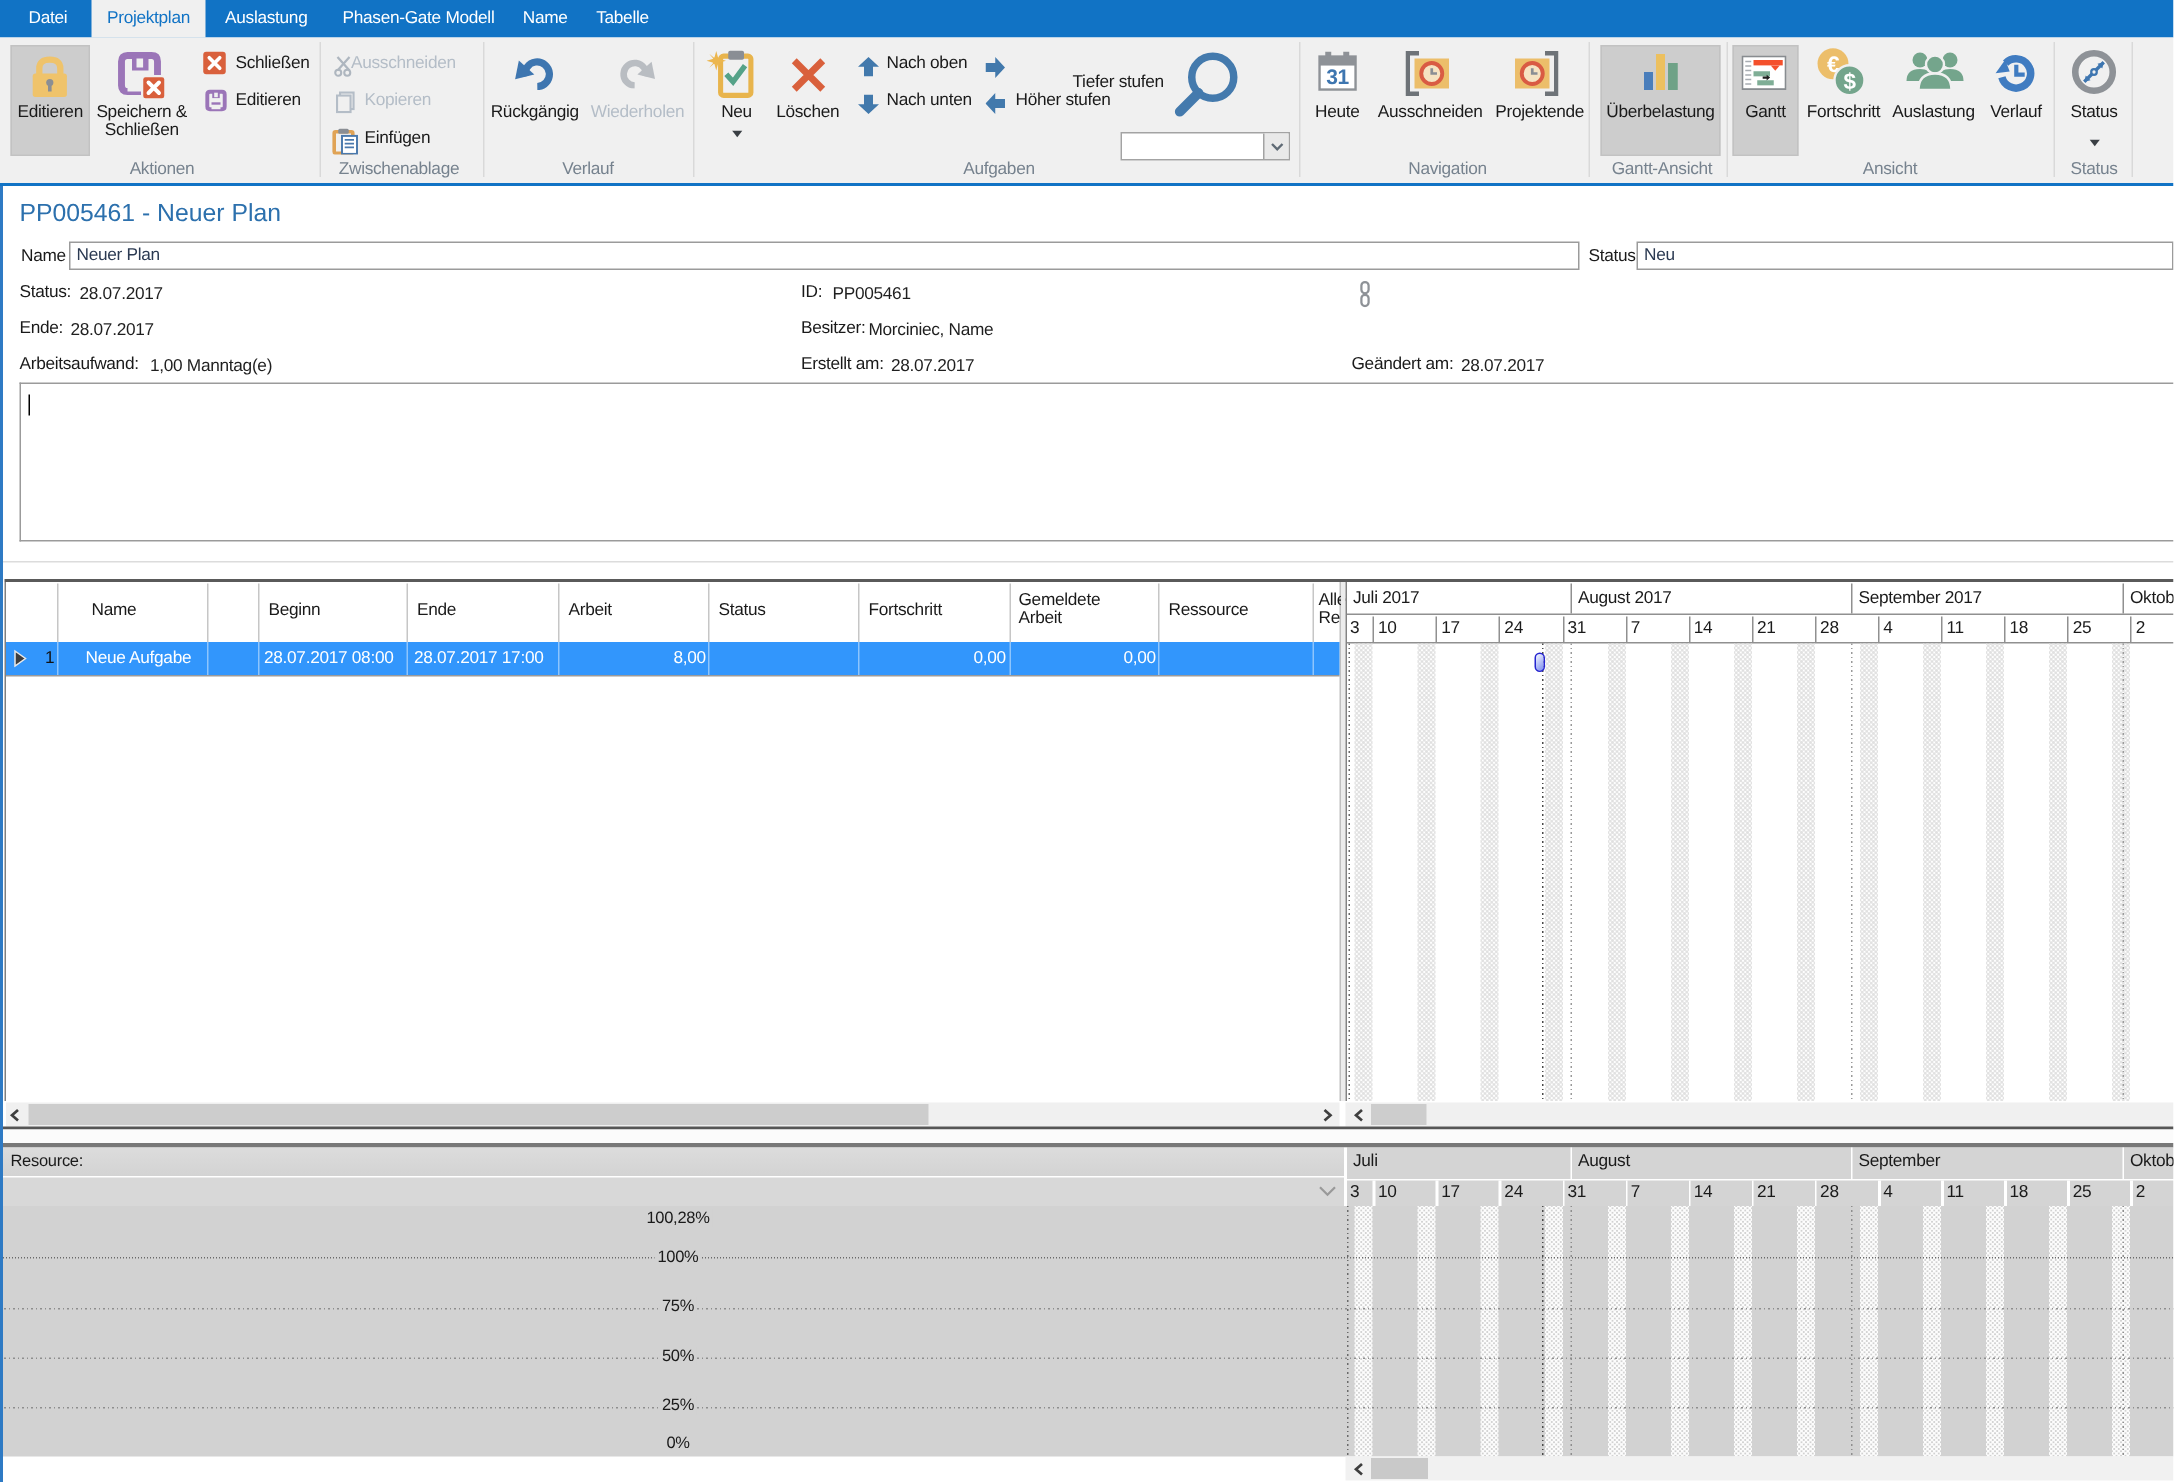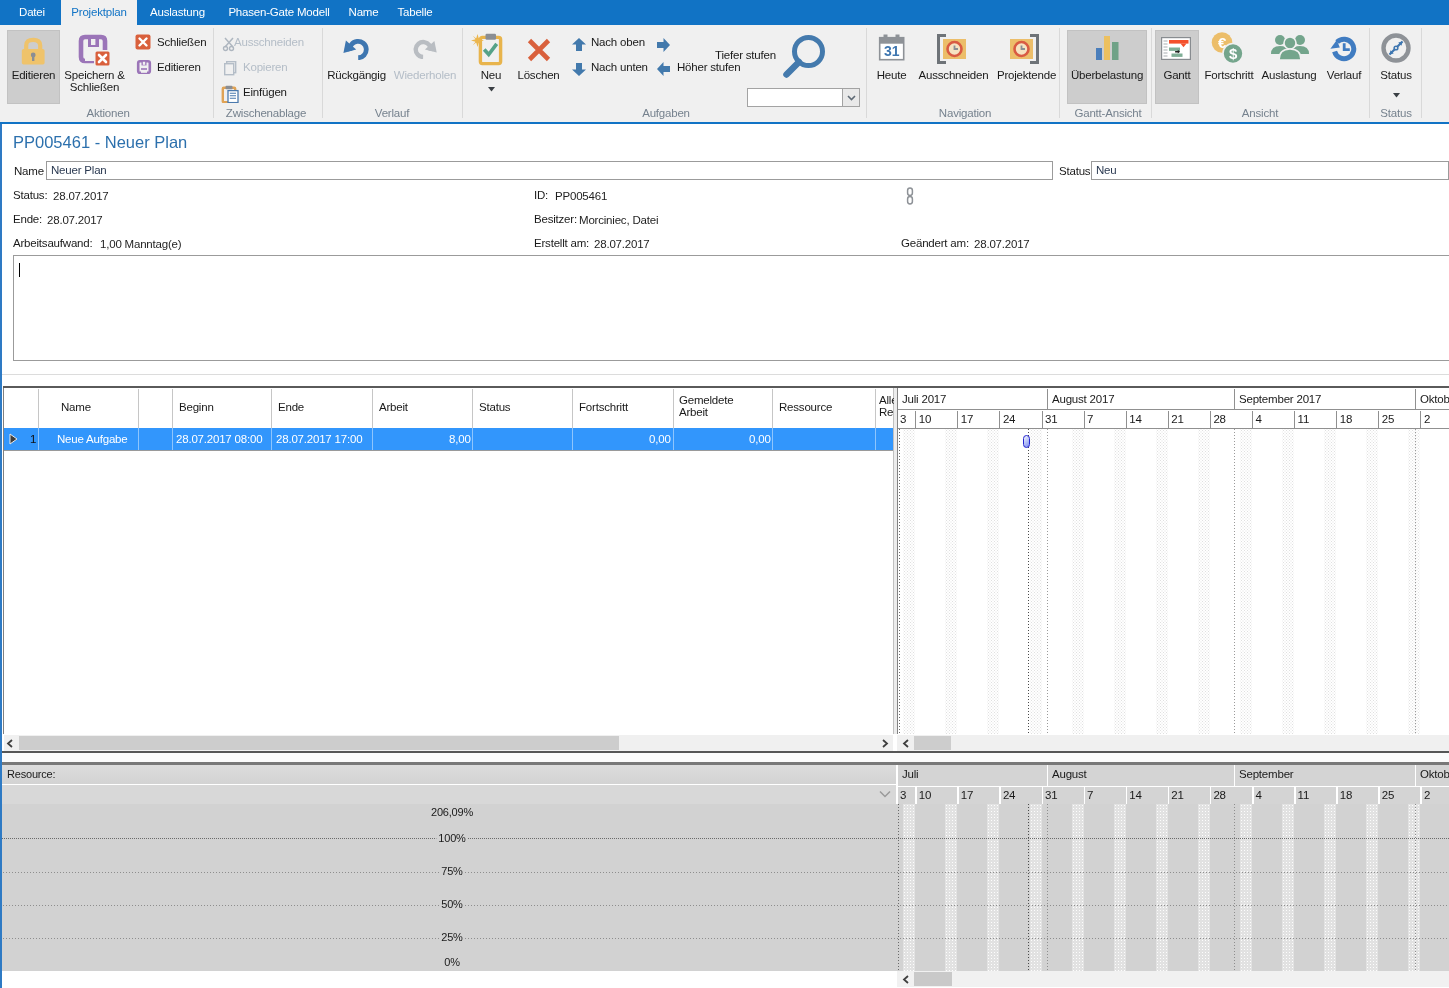--- a/index.html
+++ b/index.html
@@ -264,21 +264,21 @@
     <div class="fval" style="left:53px;top:190px;">28.07.2017</div>
     <div class="flabel" style="left:534px;top:189px;">ID:</div>
     <div class="fval" style="left:555px;top:190px;">PP005461</div>
     <svg class="abs" style="left:905px;top:187px;" width="10" height="18" viewBox="0 0 10 18">
       <rect x="2.6" y="1" width="4.8" height="7.5" rx="2.4" fill="none" stroke="#8e9297" stroke-width="1.5"></rect>
       <rect x="2.6" y="9.5" width="4.8" height="7.5" rx="2.4" fill="none" stroke="#8e9297" stroke-width="1.5"></rect>
     </svg>
     <div class="flabel" style="left:13px;top:213px;">Ende:</div>
     <div class="fval" style="left:47px;top:214px;">28.07.2017</div>
     <div class="flabel" style="left:534px;top:213px;">Besitzer:</div>
-    <div class="fval" style="left:579px;top:214px;">Morciniec, Datei</div>
+    <div class="fval" style="left:579px;top:214px;">Morciniec, Name</div>
     <div class="flabel" style="left:13px;top:237px;">Arbeitsaufwand:</div>
     <div class="fval" style="left:100px;top:238px;">1,00 Manntag(e)</div>
     <div class="flabel" style="left:534px;top:237px;">Erstellt am:</div>
     <div class="fval" style="left:594px;top:238px;">28.07.2017</div>
     <div class="flabel" style="left:901px;top:237px;">Geändert am:</div>
     <div class="fval" style="left:974px;top:238px;">28.07.2017</div>
     <div class="abs" style="left:13px;top:255px;width:1436px;height:106px;background:#fff;border:1px solid #9b9b9b;border-right:none;"></div>
     <div class="abs" style="left:19px;top:263px;width:1px;height:14px;background:#000;"></div>
     <div class="abs" style="left:0;top:374px;width:1449px;height:1px;background:#dcdcdc;"></div>
   </div>
@@ -470,21 +470,21 @@
     <div class="wkend-g" style="left:1408.4px;top:804px;width:12px;height:167px;"></div>
     <div class="abs" style="left:0;top:838.4px;width:1449px;height:1px;background:repeating-linear-gradient(to right,#6a6a6a 0 1px,transparent 1px 2px);"></div>
     <div class="hdot" style="left:0;top:871.7px;width:1449px;color:#8e8e8e;"></div>
     <div class="hdot" style="left:0;top:905px;width:1449px;color:#8e8e8e;"></div>
     <div class="hdot" style="left:0;top:938.3px;width:1449px;color:#8e8e8e;"></div>
     <div class="vdot" style="left:897.8px;top:804px;height:167px;color:#6a6a6a;"></div>
     <div class="vdot" style="left:1046.5px;top:804px;height:167px;color:#8e8e8e;"></div>
     <div class="vdot" style="left:1233.7px;top:804px;height:167px;color:#8e8e8e;"></div>
     <div class="vdot" style="left:1414.5px;top:804px;height:167px;color:#8e8e8e;"></div>
     <div class="vdot" style="left:1028px;top:804px;height:167px;color:#4a4a4a;"></div>
-    <div class="pct" style="left:452px;top:812px;">206,09%</div>
+    <div class="pct" style="left:452px;top:812px;">100,28%</div>
     <div class="pct" style="left:452px;top:838px;">100%</div>
     <div class="pct" style="left:452px;top:871px;">75%</div>
     <div class="pct" style="left:452px;top:904px;">50%</div>
     <div class="pct" style="left:452px;top:937px;">25%</div>
     <div class="pct" style="left:452px;top:962px;">0%</div>
     <div class="abs" style="left:897px;top:971px;width:552px;height:16px;background:#f1f1f1;"></div>
     <svg class="abs" style="left:902px;top:975px;" width="8" height="9" viewBox="0 0 8 9">
         <path d="M6 1 L2 4.5 L6 8" fill="none" stroke="#3f3f3f" stroke-width="1.8"></path>
       </svg>
     <div class="abs" style="left:914px;top:972px;width:38px;height:14px;background:#c9c9c9;"></div>

